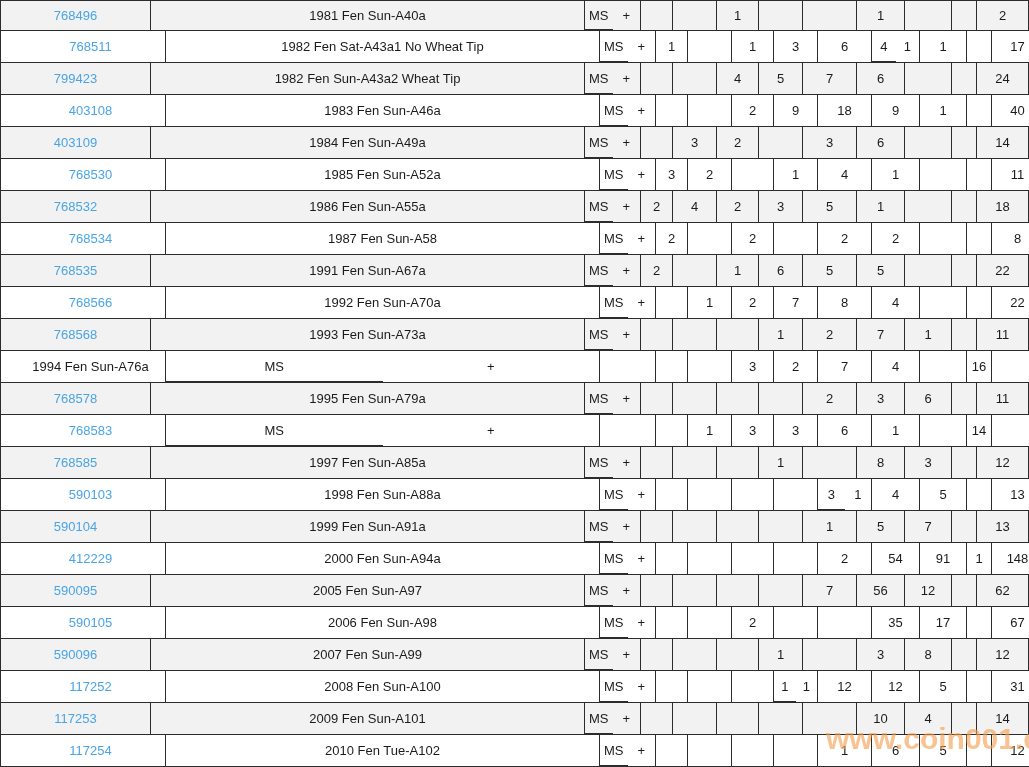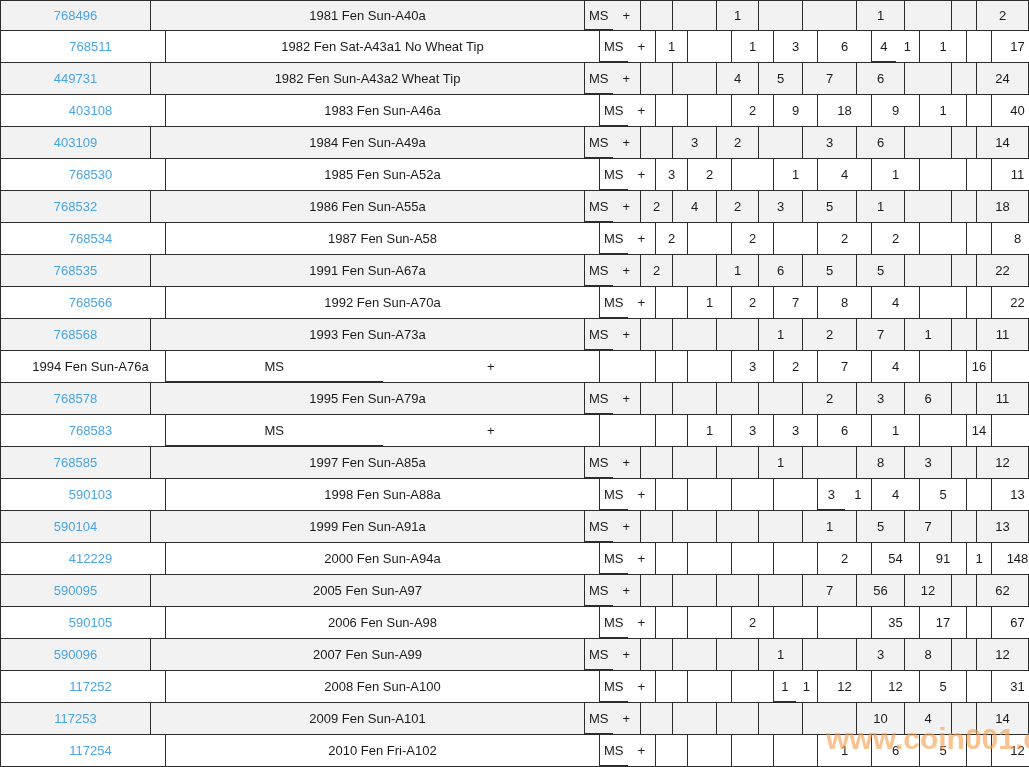--- a/index.html
+++ b/index.html
@@ -79,21 +79,21 @@
         <div class="cell split">
           <div class="half top">4</div>
           <div class="half">1</div>
         </div>
         <div class="cell">1</div>
         <div class="cell"></div>
         <div class="cell">17</div>
       </div>
       <div class="row alt">
         <div class="cell">
-          <a class="cert-link">449731</a>
+          <a class="cert-link">799423</a>
         </div>
         <div class="cell">1982 Fen Sun-A43a2 Wheat Tip</div>
         <div class="cell split">
           <div class="half top">MS</div>
           <div class="half">+</div>
         </div>
         <div class="cell"></div>
         <div class="cell"></div>
         <div class="cell">4</div>
         <div class="cell">5</div>
@@ -482,21 +482,21 @@
         <div class="cell"></div>
         <div class="cell">10</div>
         <div class="cell">4</div>
         <div class="cell"></div>
         <div class="cell">14</div>
       </div>
       <div class="row plain">
         <div class="cell">
           <a class="cert-link">117254</a>
         </div>
-        <div class="cell">2010 Fen Fri-A102</div>
+        <div class="cell">2010 Fen Tue-A102</div>
         <div class="cell split">
           <div class="half top">MS</div>
           <div class="half">+</div>
         </div>
         <div class="cell"></div>
         <div class="cell"></div>
         <div class="cell"></div>
         <div class="cell"></div>
         <div class="cell">1</div>
         <div class="cell">6</div>

